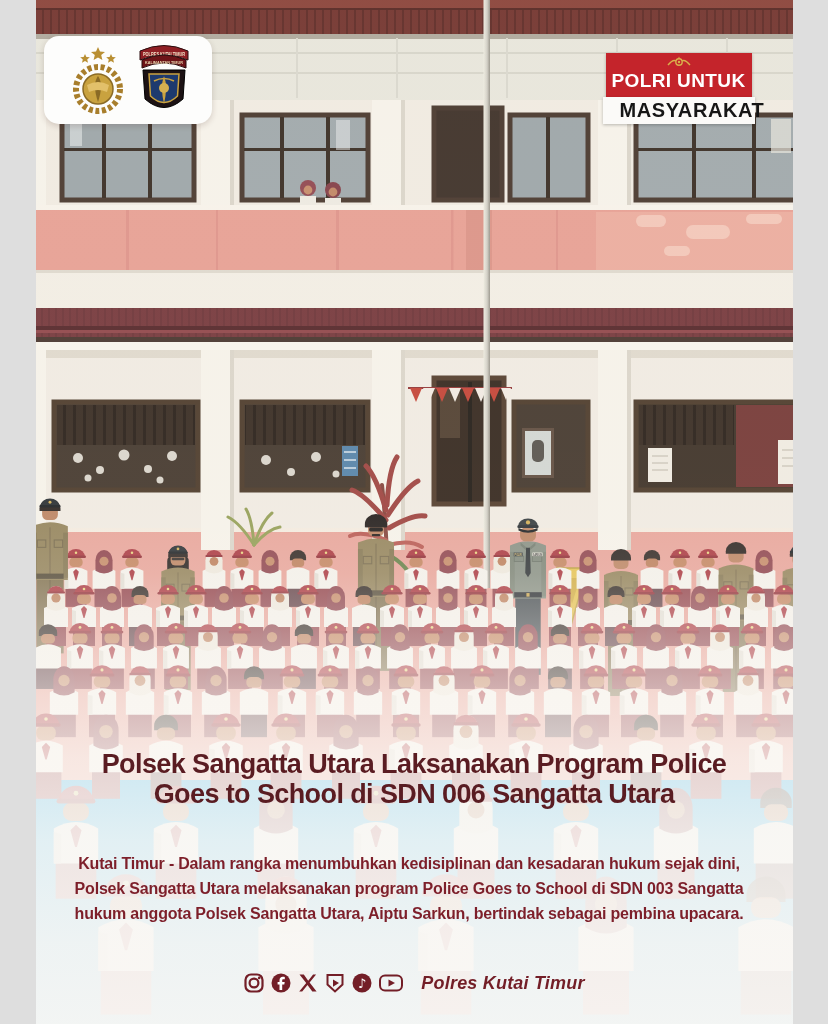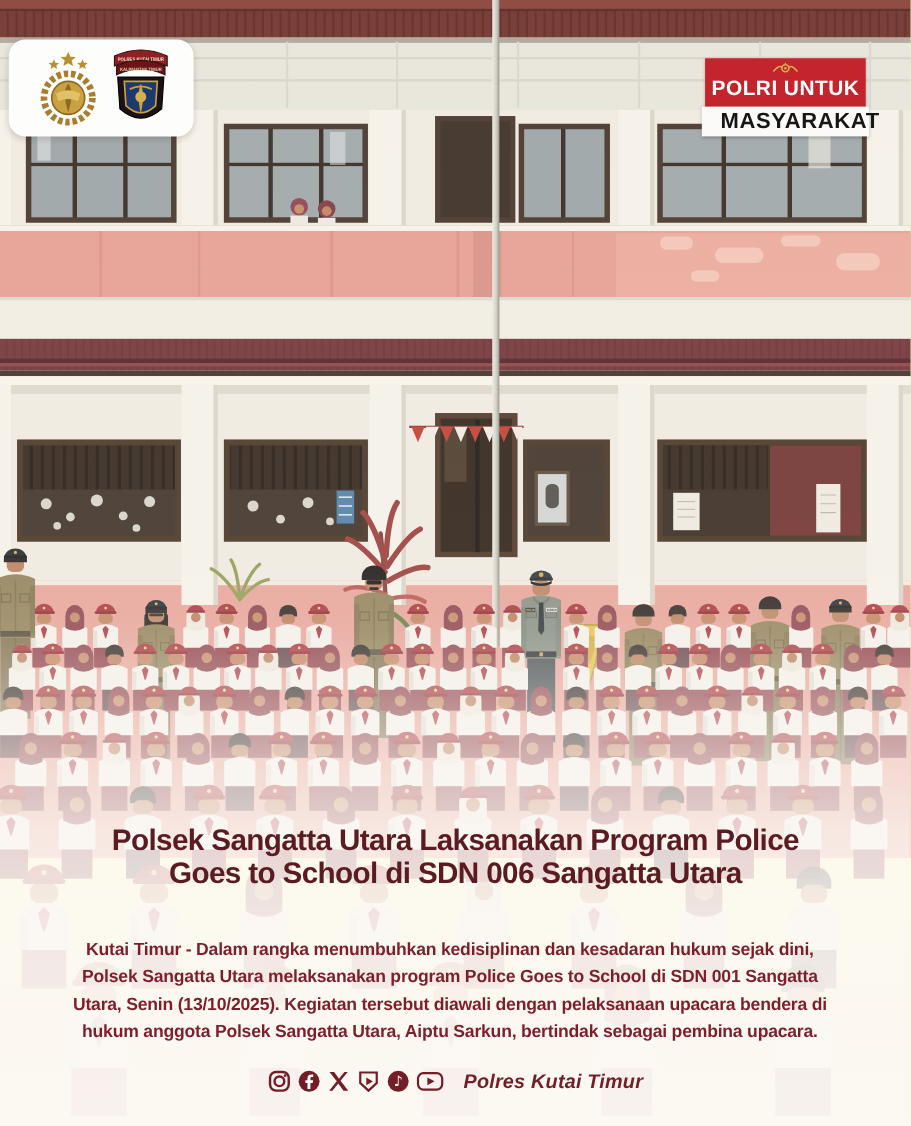--- a/index.html
+++ b/index.html
@@ -1,17 +1,17 @@
 <!DOCTYPE html>
 <html><head>
 <meta charset="utf-8">
 <style>
   html,body{margin:0;padding:0;background:#dedede;}
   body{display:flex;justify-content:center;font-family:"Liberation Sans",sans-serif;}
-  .canvas{position:relative;width:828px;height:1024px;overflow:hidden;background:#fef9c3;}
+  .canvas{position:relative;width:757px;height:1024px;overflow:hidden;background:#0ea5e9;}
   .photo{position:absolute;left:0;top:0;width:828px;height:1024px;display:block;}
   .fade{position:absolute;inset:0;pointer-events:none;
     background:linear-gradient(180deg,
       rgba(255,252,247,.10) 0%,
       rgba(255,252,247,.12) 50%,
       rgba(254,251,247,.20) 56%,
       rgba(253,250,246,.42) 62%,
       rgba(253,250,246,.64) 68%,
       rgba(252,249,245,.80) 74%,
       rgba(252,249,245,.89) 82%,
@@ -542,22 +542,21 @@
     <div class="badge-white">MASYARAKAT</div>
   </div>
 
   <h1 class="headline">
     <span>Polsek Sangatta Utara Laksanakan Program Police</span>
     <span>Goes to School di SDN 006 Sangatta Utara</span>
   </h1>
 
   <p class="body-text">
     <span>Kutai Timur -  Dalam rangka menumbuhkan kedisiplinan dan kesadaran hukum sejak dini,</span>
-    <span>Polsek Sangatta Utara melaksanakan program Police Goes to School di SDN 001 Sangatta</span>
-    <span>Utara, Senin (13/10/2025). Kegiatan tersebut diawali dengan pelaksanaan upacara bendera di</span>
+    <span>Polsek Sangatta Utara melaksanakan program Police Goes to School di SDN 003 Sangatta</span>
     <span>hukum anggota Polsek Sangatta Utara, Aiptu Sarkun, bertindak sebagai pembina upacara.</span>
   </p>
 
   <div class="footer">
     <svg width="22" height="22" viewBox="0 0 22 22">
       <rect x="2.5" y="2.5" width="17" height="17" rx="5.5" fill="none" stroke="currentColor" stroke-width="2.2"></rect>
       <circle cx="11" cy="11" r="4.4" fill="none" stroke="currentColor" stroke-width="2.2"></circle>
       <circle cx="16.2" cy="5.9" r="1.3" fill="currentColor"></circle>
     </svg>
     <svg width="22" height="22" viewBox="0 0 22 22">

